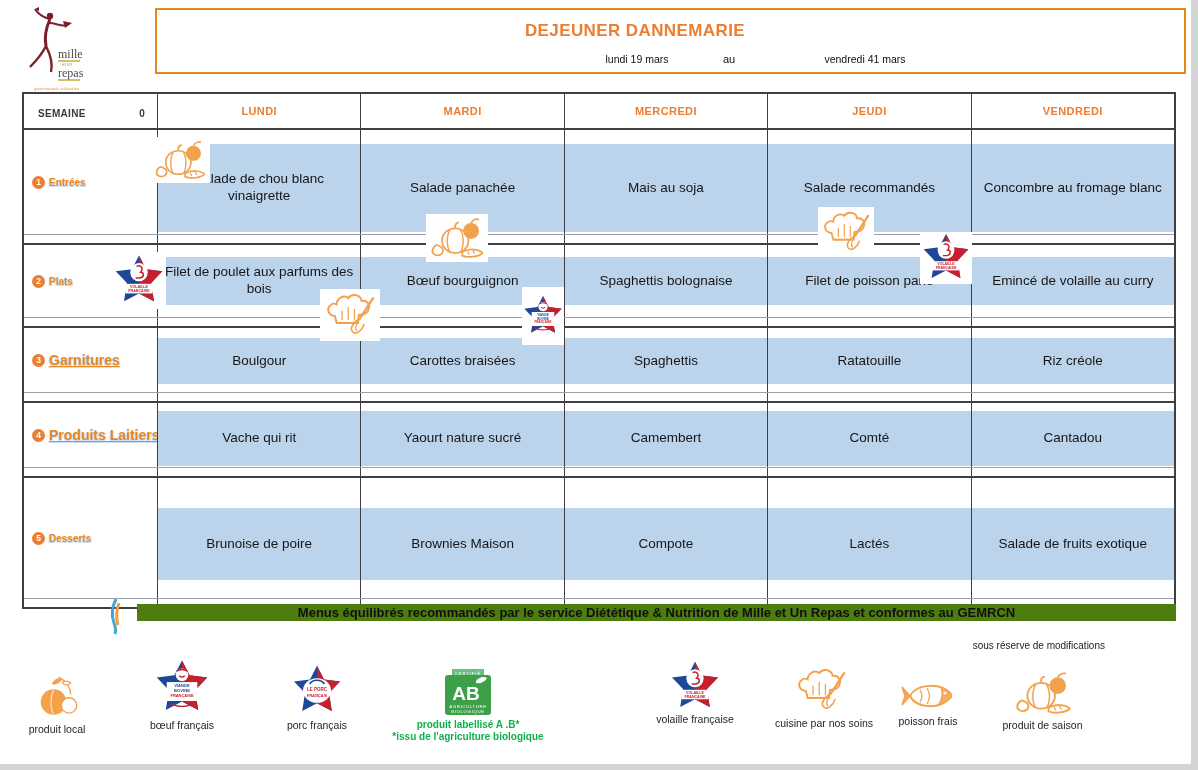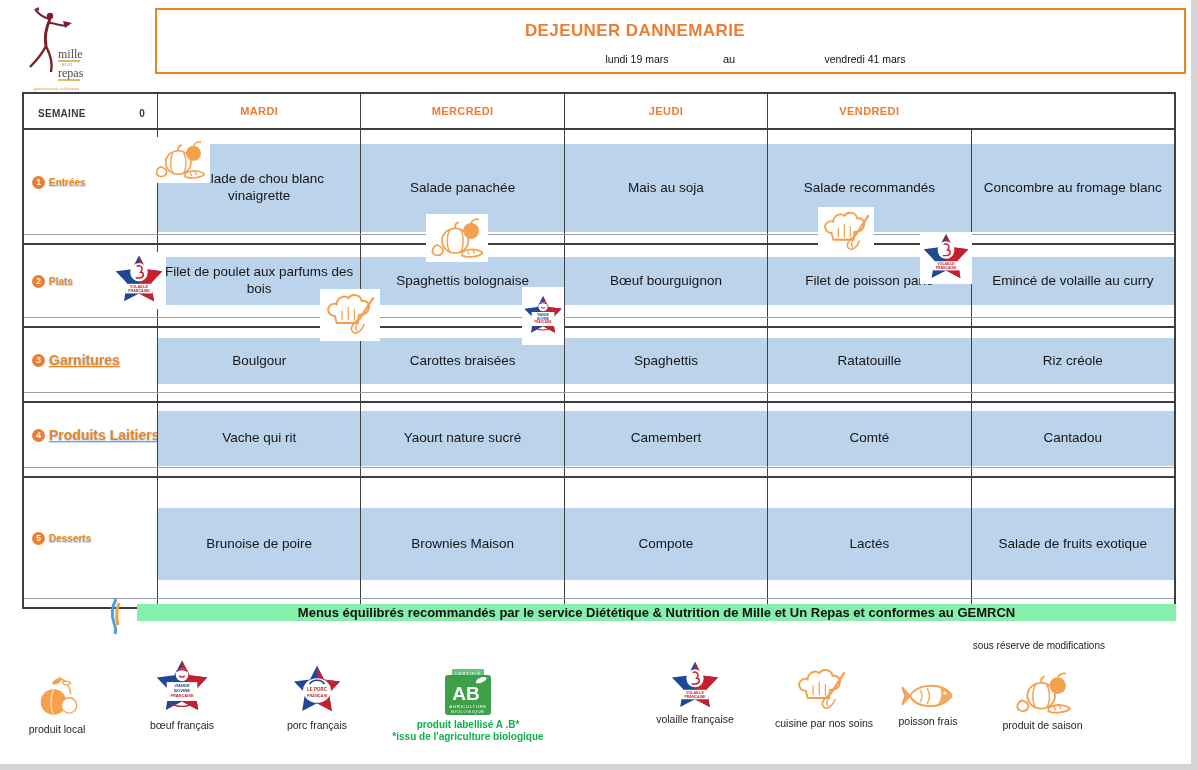--- a/index.html
+++ b/index.html
@@ -45,21 +45,21 @@
   .g-plats    .gmain{height:72px;}  .g-plats    .band{margin-top:12px;height:48px;}
   .g-garnit   .gmain{height:64px;}  .g-garnit   .band{margin-top:10px;height:46px;}
   .g-laitiers .gmain{height:64px;}  .g-laitiers .band{margin-top:8px;height:55px;}
   .g-desserts .gmain{height:120px;} .g-desserts .band{margin-top:30px;height:72px;}
 
   
   .ovl{position:absolute;background:#fff;display:flex;align-items:center;justify-content:center;z-index:5;}
   svg{display:block;}
 
   
-  .banner{position:absolute;left:137px;top:604px;width:1039px;height:17px;background:#86efac;display:flex;align-items:center;justify-content:center;}
+  .banner{position:absolute;left:137px;top:604px;width:1039px;height:17px;background:#4d7c0f;display:flex;align-items:center;justify-content:center;}
   .banner span{font-size:13px;font-weight:bold;color:#101010;white-space:nowrap;}
   .flame{position:absolute;left:108px;top:597px;}
   .disclaimer{position:absolute;left:935px;top:640px;width:170px;text-align:right;font-size:10px;color:#222;}
 
   
   .leg{position:absolute;text-align:center;}
   .leg .ic{display:flex;align-items:flex-end;justify-content:center;}
   .leg .lab{font-size:10.5px;color:#1f1f1f;margin-top:3px;white-space:nowrap;}
   .leg .lab.green{color:#0db14b;font-weight:bold;font-size:10px;line-height:12px;}
 </style>
@@ -94,20 +94,21 @@
   <div class="hdr-date d2">au</div>
   <div class="hdr-date d3">vendredi 41 mars</div>
 </div>
 
 <div class="menu-table">
   <div class="trow thead">
     <div class="hc wk">
       <span>SEMAINE</span>
       <span>0</span>
     </div>
+    <div class="hc">LUNDI</div>
     <div class="hc">MARDI</div>
     <div class="hc">MERCREDI</div>
     <div class="hc">JEUDI</div>
     <div class="hc">VENDREDI</div>
   </div>
 
   <div class="group g-entrees">
     <div class="gmain trow">
       <div class="labelcell">
         <span class="numcircle">1</span>
@@ -155,26 +156,26 @@
         <span class="numcircle">2</span>
         <span class="rowlabel">Plats</span>
       </div>
       <div class="cell">
           <div class="band">
             <span>Filet de poulet aux parfums des bois</span>
           </div>
         </div>
       <div class="cell">
           <div class="band">
+            <span>Bœuf bourguignon</span>
+          </div>
+        </div>
+      <div class="cell">
+          <div class="band">
             <span>Spaghettis bolognaise</span>
-          </div>
-        </div>
-      <div class="cell">
-          <div class="band">
-            <span>Bœuf bourguignon</span>
           </div>
         </div>
       <div class="cell">
           <div class="band">
             <span>Filet de poisson pané</span>
           </div>
         </div>
       <div class="cell">
           <div class="band">
             <span>Emincé de volaille au curry</span>

